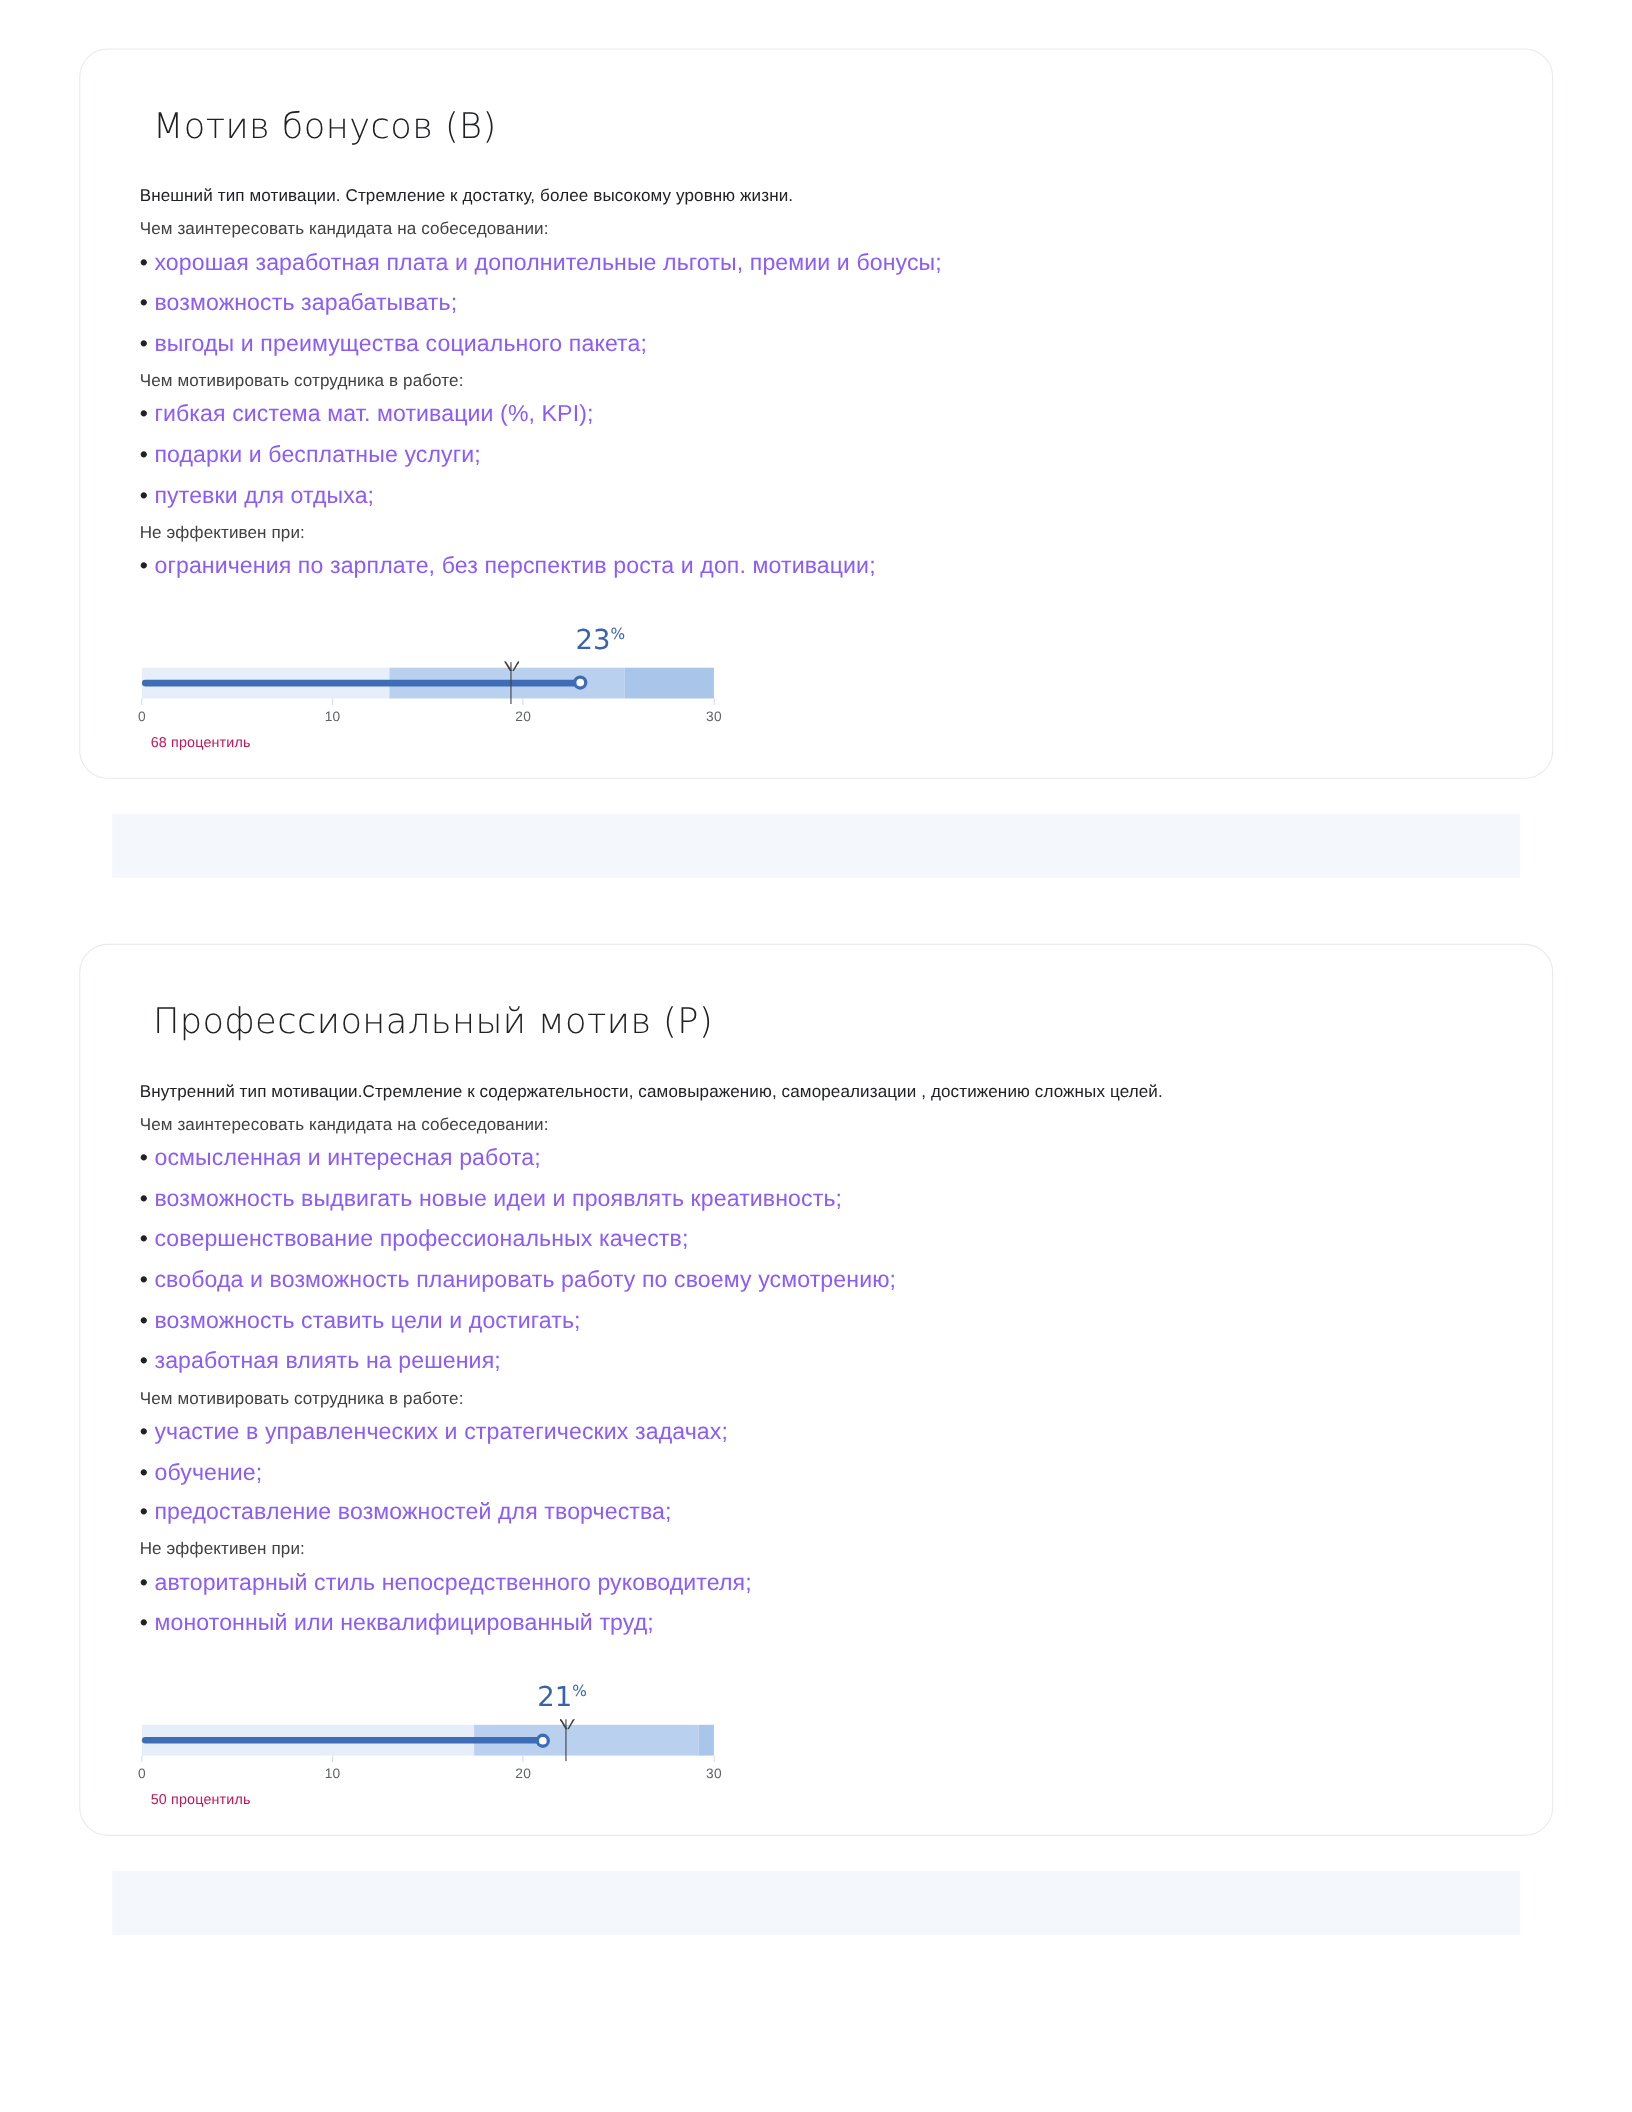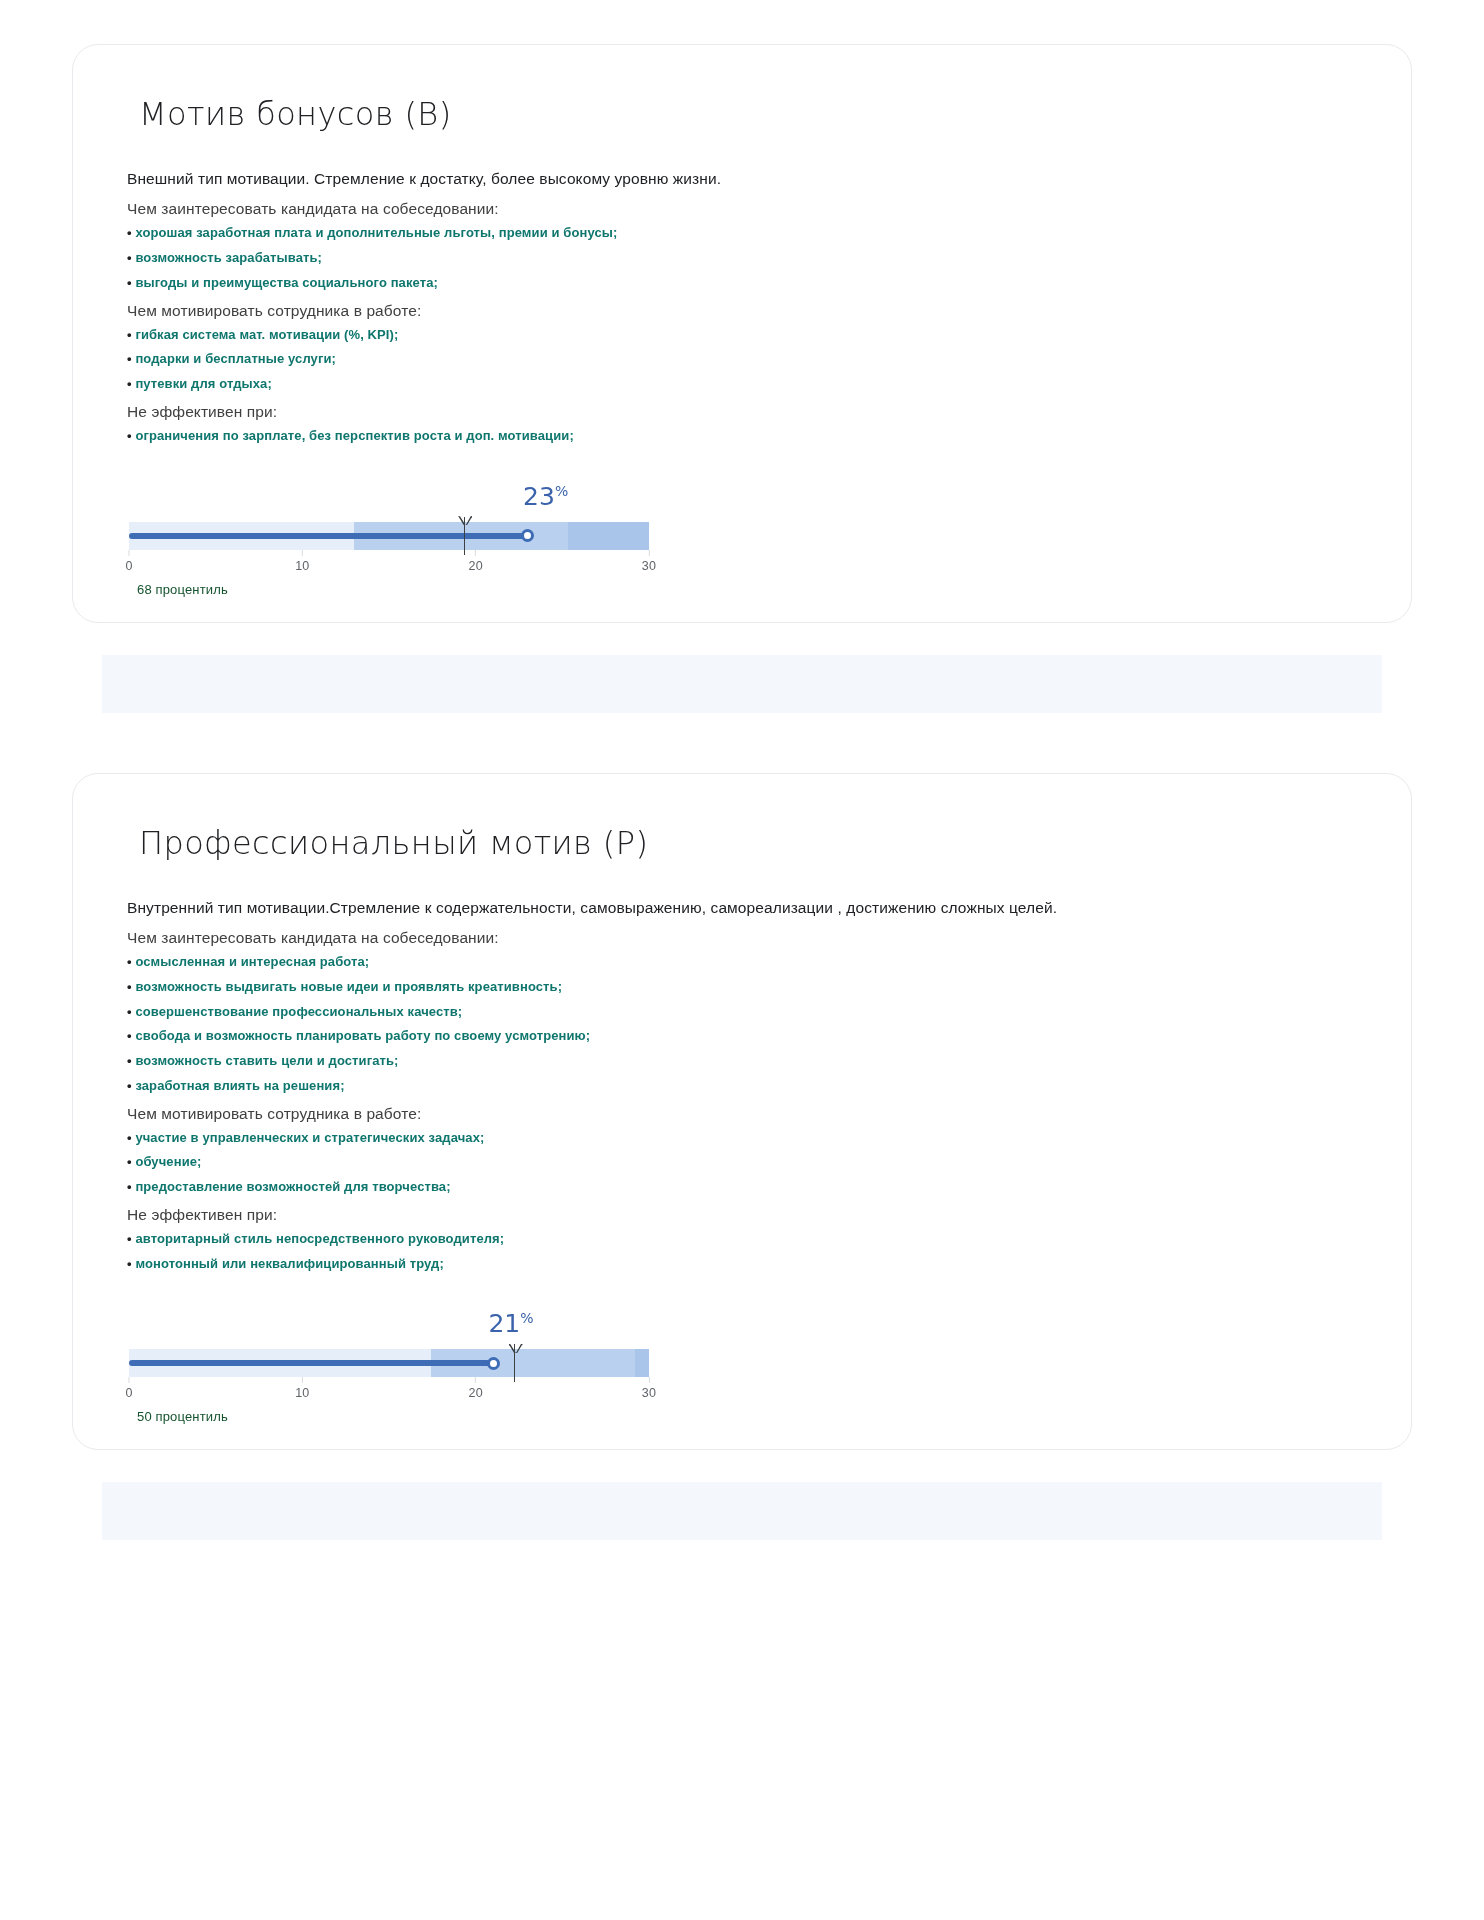--- a/index.html
+++ b/index.html
@@ -52,26 +52,25 @@
   }
   .subhead{
     font-size:15.5px;
     line-height:1.55;
     color:#404040;
     text-underline-offset:2px;
     margin:6px 0 2px 0;
     letter-spacing:0.1px;
   }
   .bullet{
-    font-size:13px;
+    font-size:21px;
     line-height:1.52;
-    color:#0f766e;
+    color:#8b5cf6;
     margin:0 0 5px 0;
     letter-spacing:0.1px;
-    font-weight:bold;
   }
   .bullet::before{
     content:"\2022\00a0";
     color:#202124;
   }
 
   
   .gauge{
     position:relative;
     margin:44px 0 0 10px;
@@ -159,21 +158,21 @@
   .tick .stem{
     display:block;
     width:1px;height:6px;
     background:#dadce0;
     margin:0 auto 3px auto;
   }
   .percentile{
     position:absolute;
     left:8px; top:92px;
     font-size:13px;
-    color:#14532d;
+    color:#be185d;
     letter-spacing:0.15px;
     white-space:nowrap;
   }
 
   
   .sep-band{
     margin:0 auto;
     width:1280px;
     height:58px;
     background:#f4f7fb;

